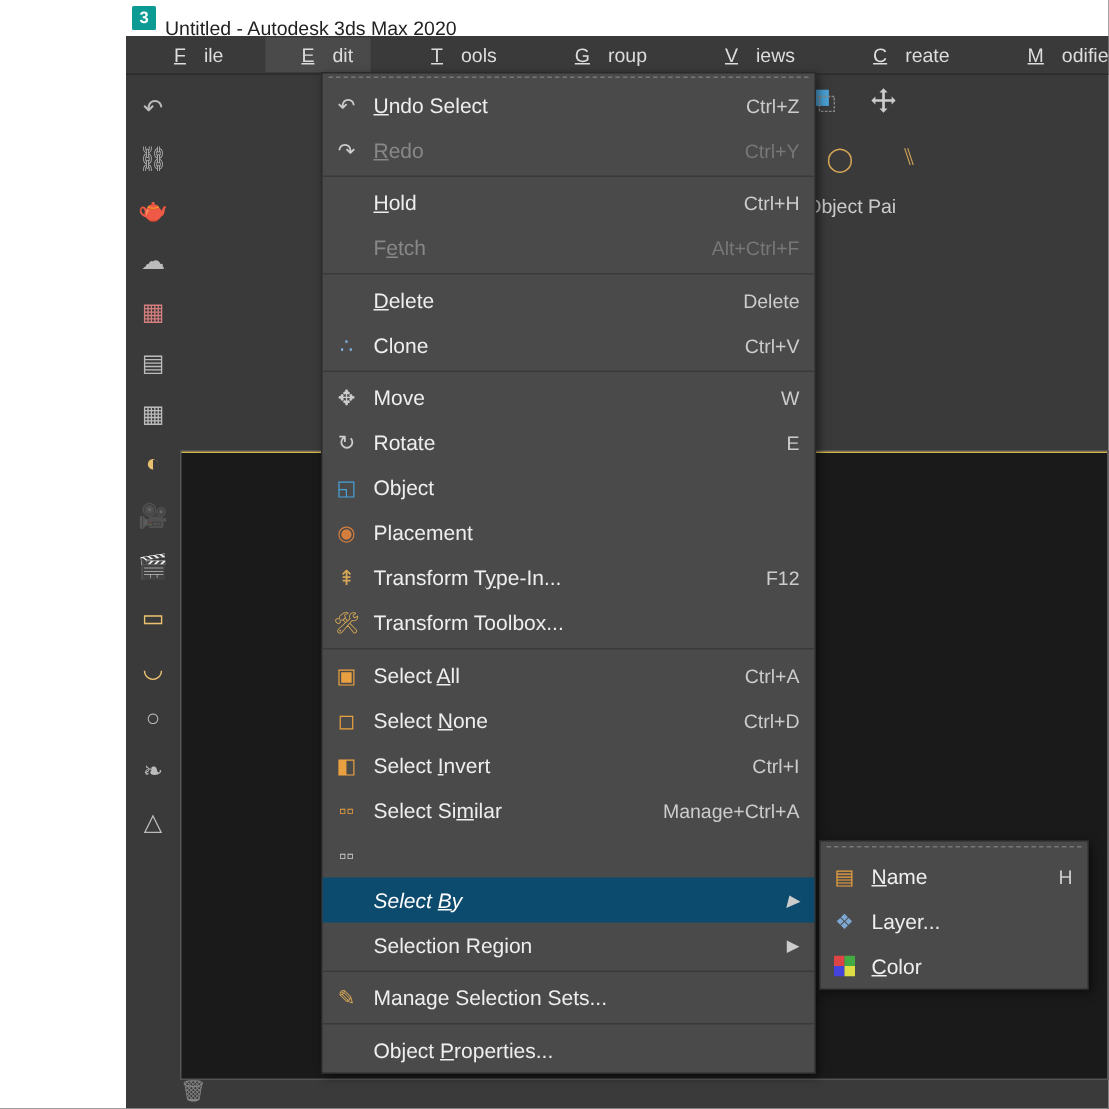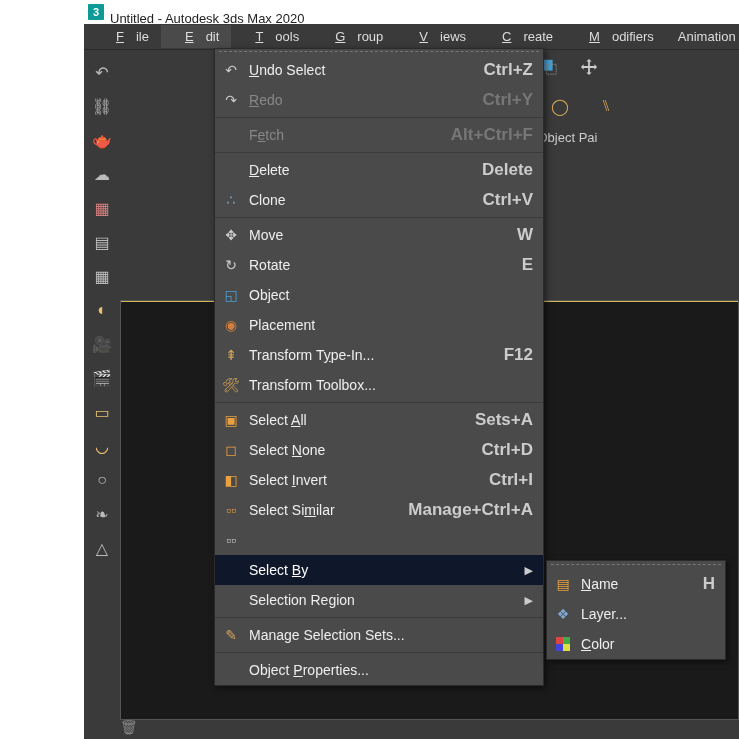--- a/index.html
+++ b/index.html
@@ -1,42 +1,42 @@
 <!DOCTYPE html>
 <html><head>
 <meta charset="utf-8">
 <style>
 * { margin: 0; padding: 0; box-sizing: border-box; font-family: "Segoe UI", Arial, sans-serif; }
 body { background: #fff; width: 739px; height: 739px; overflow: hidden; position: relative; }
 .app { position: absolute; left: 84px; top: 0; width: 655px; height: 739px; background: #3a3a3a; }
 .titlebar { background: #fff; height: 24px; display: flex; align-items: center; padding-left: 4px; gap: 6px; }
 .logo3 { width: 16px; height: 16px; background: #0b9b94; color: #fff; font-size: 11px; font-weight: bold; display: flex; align-items: center; justify-content: center; border-radius: 1px; }
 .title { font-size: 13px; color: #222; margin-top: 12px; }
-.menubar { background: #3a3a3a; height: 26px; display: flex; align-items: center; padding-left: 8px; gap: 0; border-bottom: 1px solid #2a2a2a; }
+.menubar { background: #3a3a3a; height: 26px; display: flex; align-items: center; padding-left: 8px; gap: 16px; border-bottom: 1px solid #2a2a2a; }
 .menubar span { color: #ddd; font-size: 13px; padding: 4px 12px; cursor: default; }
 .menubar span.active { background: #4a4a4a; }
 .u { text-decoration: underline; }
 .left-vert { position: absolute; left: 0; top: 50px; width: 36px; background: #3a3a3a; display: flex; flex-direction: column; align-items: center; gap: 6px; padding-top: 8px; }
 .left-vert .tbtn { width: 28px; height: 28px; display: flex; align-items: center; justify-content: center; color: #bbb; font-size: 16px; }
 .top-icons { position: absolute; left: 370px; top: 52px; display: flex; gap: 10px; align-items: center; }
 .top-icons .ico { width: 30px; height: 30px; display: flex; align-items: center; justify-content: center; color: #ccc; font-size: 18px; }
 .top-icons2 { position: absolute; left: 370px; top: 92px; display: flex; gap: 18px; align-items: center; }
 .top-icons2 .ico { width: 28px; height: 28px; display: flex; align-items: center; justify-content: center; color: #d4a656; font-size: 16px; }
 .ribbon-tabs { position: absolute; left: 370px; top: 130px; display: flex; gap: 30px; color: #ccc; font-size: 13px; }
 .canvas { position: absolute; left: 36px; top: 300px; width: 619px; height: 420px; background: #1a1a1a; border: 1px solid #555; }
 .canvas::before { content: ""; position: absolute; top: 0; left: 0; right: 0; height: 1px; background: #d4b656; }
 .canvas-label { position: absolute; left: 380px; top: 294px; color: #999; font-size: 12px; }
 .editmenu { position: absolute; left: 130px; top: 48px; width: 330px; background: #4a4a4a; border: 1px solid #2a2a2a; box-shadow: 2px 2px 6px rgba(0,0,0,0.5); z-index: 10; }
 .editmenu::before { content: ""; position: absolute; top: 2px; left: 4px; right: 4px; height: 3px; border-top: 1px dashed #777; }
 .mi { display: flex; align-items: center; height: 30px; padding: 0 10px 0 4px; color: #eee; font-size: 14px; cursor: default; }
 .mi.disabled { color: #888; }
-.mi.highlight { background: #0f172a; color: #fff; }
+.mi.highlight { background: #0c4a6e; color: #fff; font-style: italic; }
 .mi .micon { width: 24px; height: 22px; display: flex; align-items: center; justify-content: center; margin-right: 6px; font-size: 14px; color: #ccc; flex-shrink: 0; }
 .mi .mlabel { flex: 1; }
-.mi .mshort { color: #ccc; font-size: 17px; font-weight: bold; }
+.mi .mshort { color: #ccc; font-size: 13px; }
 .mi.disabled .mshort { color: #777; text-align: right; }
 .mi .marrow { color: #ccc; font-size: 11px; margin-left: 6px; }
 .msep { height: 1px; background: #3a3a3a; margin: 2px 0; }
 .submenu { position: absolute; left: 462px; top: 560px; width: 180px; background: #4a4a4a; border: 1px solid #2a2a2a; box-shadow: 2px 2px 6px rgba(0,0,0,0.5); z-index: 11; padding-top: 8px; }
 .submenu::before { content: ""; position: absolute; top: 3px; left: 4px; right: 4px; height: 3px; border-top: 1px dashed #777; }
 .trash-row { position: absolute; left: 36px; bottom: 4px; display: flex; align-items: center; gap: 6px; color: #888; font-size: 14px; }
 .svg-icon { width: 18px; height: 18px; }
 </style>
 </head>
 <body>
@@ -126,20 +126,25 @@
       <span class="micon">↶</span>
       <span class="mlabel"><span class="u">U</span><span>ndo Select</span></span>
       <span class="mshort">Ctrl+Z</span>
     </div>
     <div class="mi disabled">
       <span class="micon">↷</span>
       <span class="mlabel"><span class="u">R</span>edo</span>
       <span class="mshort">Ctrl+Y</span>
     </div>
     <div class="msep"></div>
+    <div class="mi">
+      <span class="micon"></span>
+      <span class="mlabel"><span class="u">H</span>old</span>
+      <span class="mshort">Ctrl+H</span>
+    </div>
     <div class="mi disabled">
       <span class="micon"></span>
       <span class="mlabel">F<span class="u">e</span>tch</span>
       <span class="mshort">Alt+Ctrl+F</span>
     </div>
     <div class="msep"></div>
     <div class="mi">
       <span class="micon"></span>
       <span class="mlabel"><span class="u">D</span>elete</span>
       <span class="mshort">Delete</span>
@@ -174,21 +179,21 @@
       <span class="mshort">F12</span>
     </div>
     <div class="mi">
       <span class="micon" style="color:#d4a656">🛠</span>
       <span class="mlabel">Transform Toolbox...</span>
     </div>
     <div class="msep"></div>
     <div class="mi">
       <span class="micon" style="color:#e8a040">▣</span>
       <span class="mlabel">Select <span class="u">A</span>ll</span>
-      <span class="mshort">Sets+A</span>
+      <span class="mshort">Ctrl+A</span>
     </div>
     <div class="mi">
       <span class="micon" style="color:#e8a040">◻</span>
       <span class="mlabel">Select <span class="u">N</span>one</span>
       <span class="mshort">Ctrl+D</span>
     </div>
     <div class="mi">
       <span class="micon" style="color:#e8a040">◧</span>
       <span class="mlabel">Select <span class="u">I</span>nvert</span>
       <span class="mshort">Ctrl+I</span>

